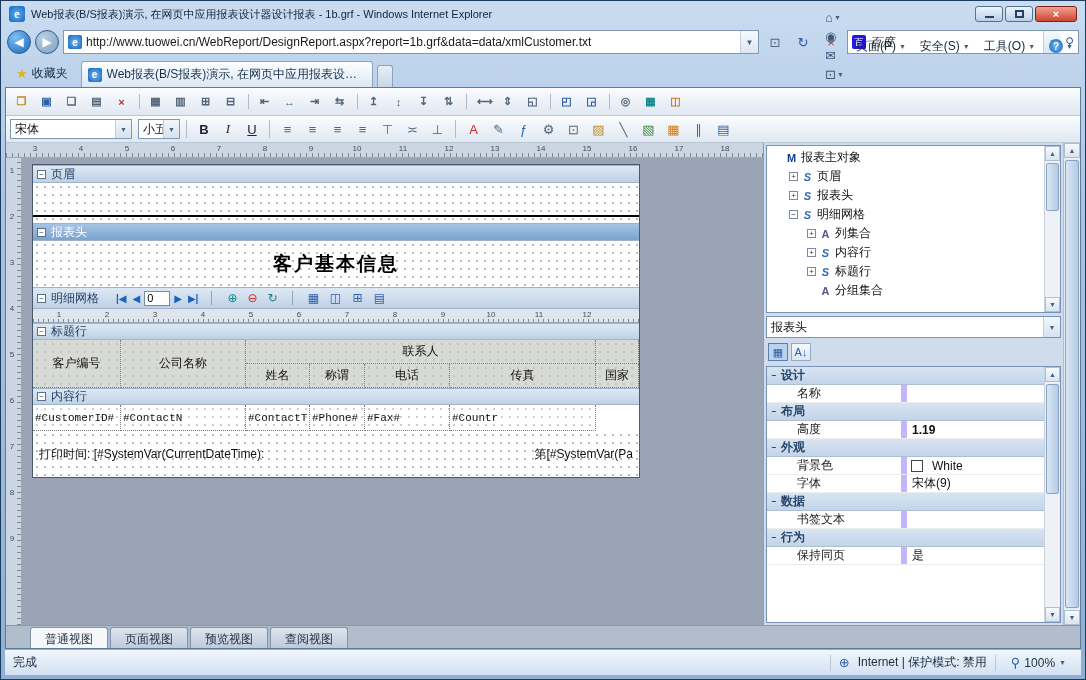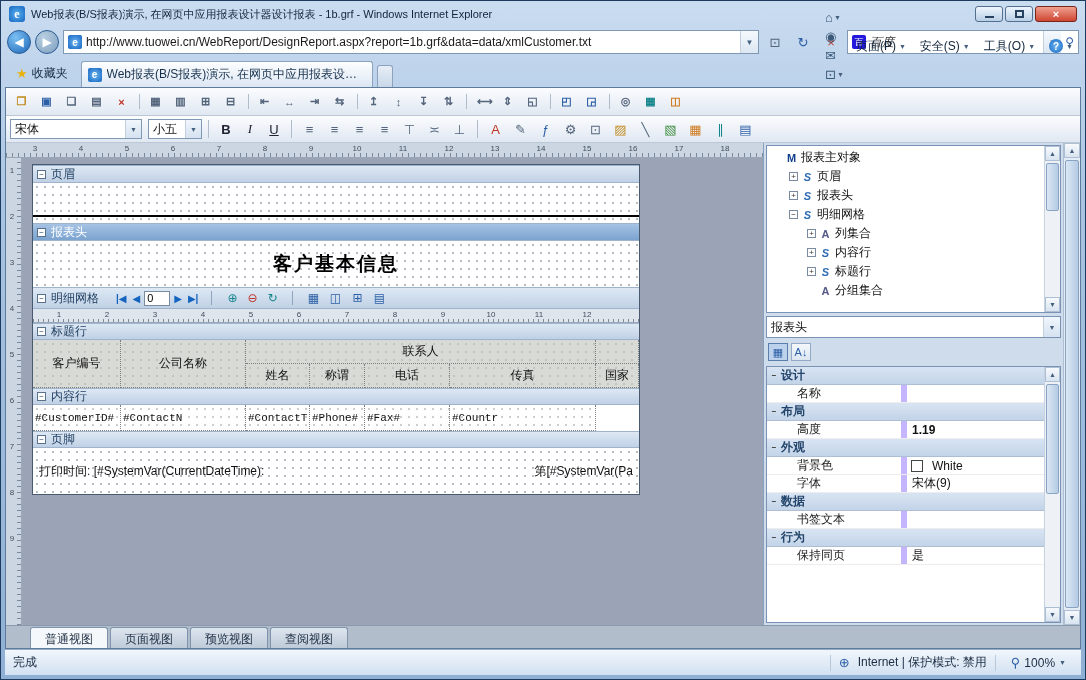--- a/index.html
+++ b/index.html
@@ -59,21 +59,21 @@
   .tb1 { height:28px; }
   .tb2 { height:27px; }
   .tbtn { width:23px; height:21px; border:1px solid transparent; background:transparent; display:flex; align-items:center; justify-content:center; font-size:13px; cursor:default; }
   .tbtn.sep-before { margin-left:9px; position:relative; }
   .tbtn.sep-before::before { content:""; position:absolute; left:-6px; top:2px; bottom:2px; width:1px; background:#b0bcca; }
   .t-gold{color:#c08a1e}.t-blue{color:#2d5fa6}.t-red{color:#c23326}.t-teal{color:#14858a}
   .t-green{color:#3d8a3d}.t-orange{color:#cf7a1f}.t-gray{color:#54657c}
   .combo { height:20px; background:#fff; border:1px solid #7f99b5; display:flex; align-items:center; }
   .combo .cval { flex:1; padding:0 4px; font-size:12px; color:#111; white-space:nowrap; overflow:hidden; }
   .combo .carr { width:16px; height:18px; border-left:1px solid #c3cfdc; background:linear-gradient(#f0f6fc,#d5e2f0); display:flex; align-items:center; justify-content:center; font-size:7px; color:#44607e; }
-  .font-combo { width:132px; } .size-combo { width:54px; margin-left:4px; }
+  .font-combo { width:122px; } .size-combo { width:42px; margin-left:4px;text-align:right; }
   .fmt-btn { width:22px; height:20px; border:1px solid transparent; display:flex; align-items:center; justify-content:center; font-size:13px; color:#223; }
   .b-b{font-weight:bold}.b-i{font-style:italic;font-family:"Liberation Serif",serif}.b-u{text-decoration:underline}
   .vsep { width:1px; height:18px; background:#b0bcca; margin:0 4px; }
 
   
   .main-split { flex:1; display:flex; min-height:0; }
   .left-area { flex:1; display:flex; flex-direction:column; min-width:0; }
   .hruler { height:15px; background:#ccd6e2; border-bottom:1px solid #9aa7b8; position:relative; display:flex; padding-left:6px; overflow:hidden; }
   .hruler::after { content:""; position:absolute; left:0; right:0; bottom:0; height:4px;
     background:repeating-linear-gradient(90deg,#7e8a9a 0 1px,transparent 1px 6px); }
@@ -588,24 +588,20 @@
 
             <div class="cnt-grid">
               <div class="cell fcell">#CustomerID#</div>
               <div class="cell fcell">#ContactN</div>
               <div class="cell fcell">#ContactT</div>
               <div class="cell fcell">#Phone#</div>
               <div class="cell fcell">#Fax#</div>
               <div class="cell fcell">#Countr</div>
             </div>
 
-            <div class="band subband">
-              <span class="collapse"></span>
-              <span>页脚</span>
-            </div>
             <div class="pf-area dots">
               <span>打印时间: [#SystemVar(CurrentDateTime):</span>
               <span>第[#SystemVar(Pa</span>
             </div>
 
           </div>
         </div>
       </div>
 
       <div class="right-panel">

